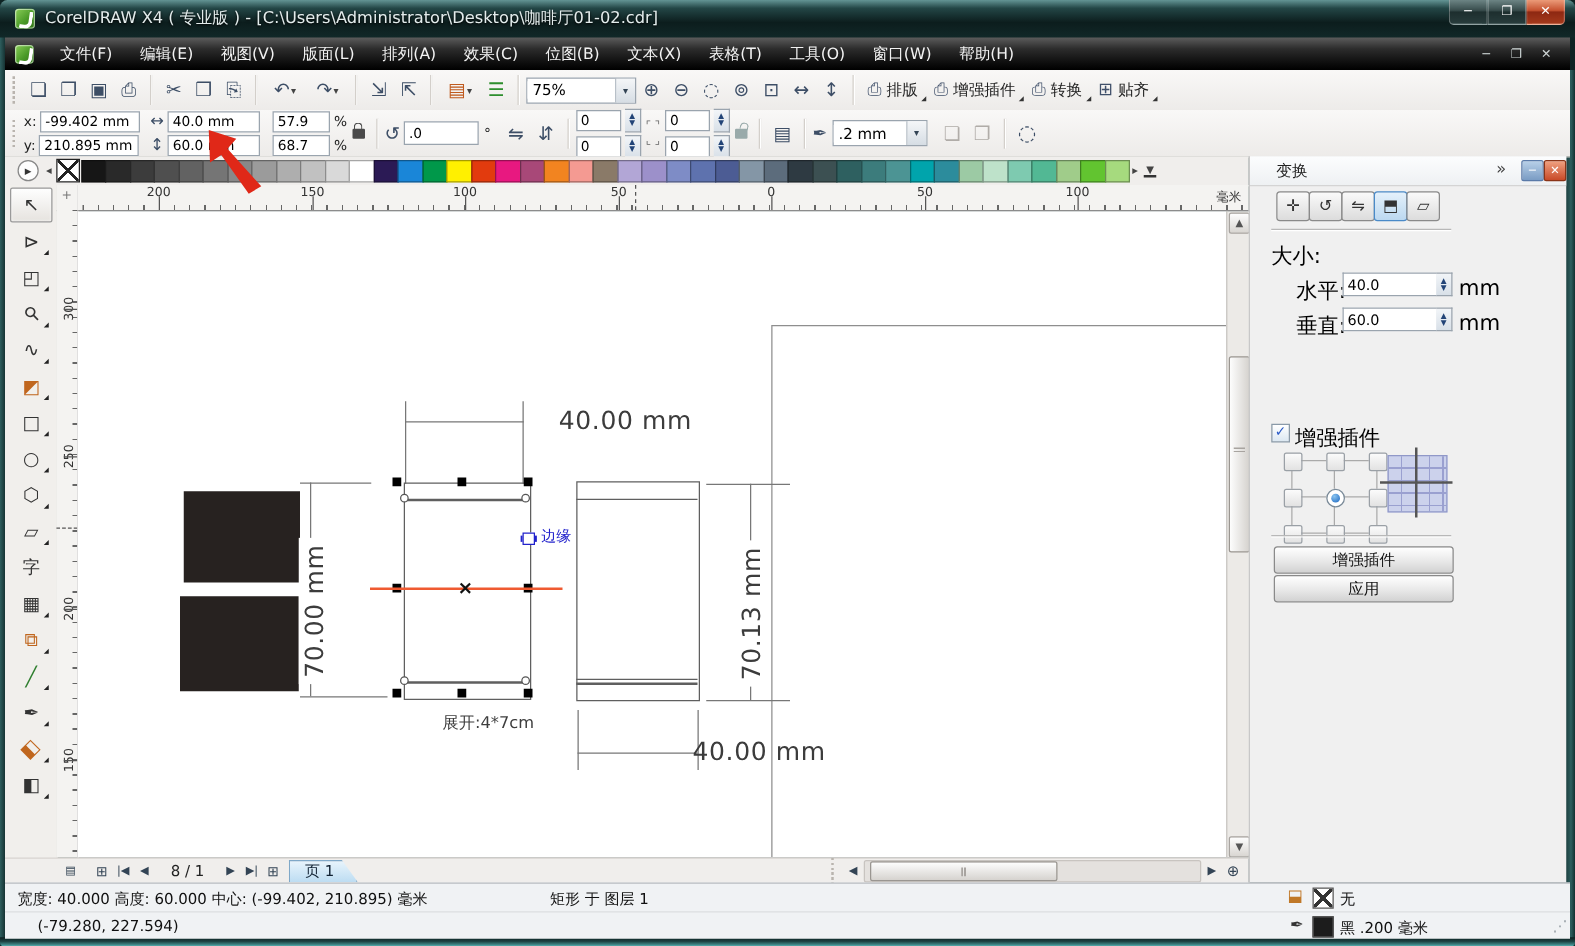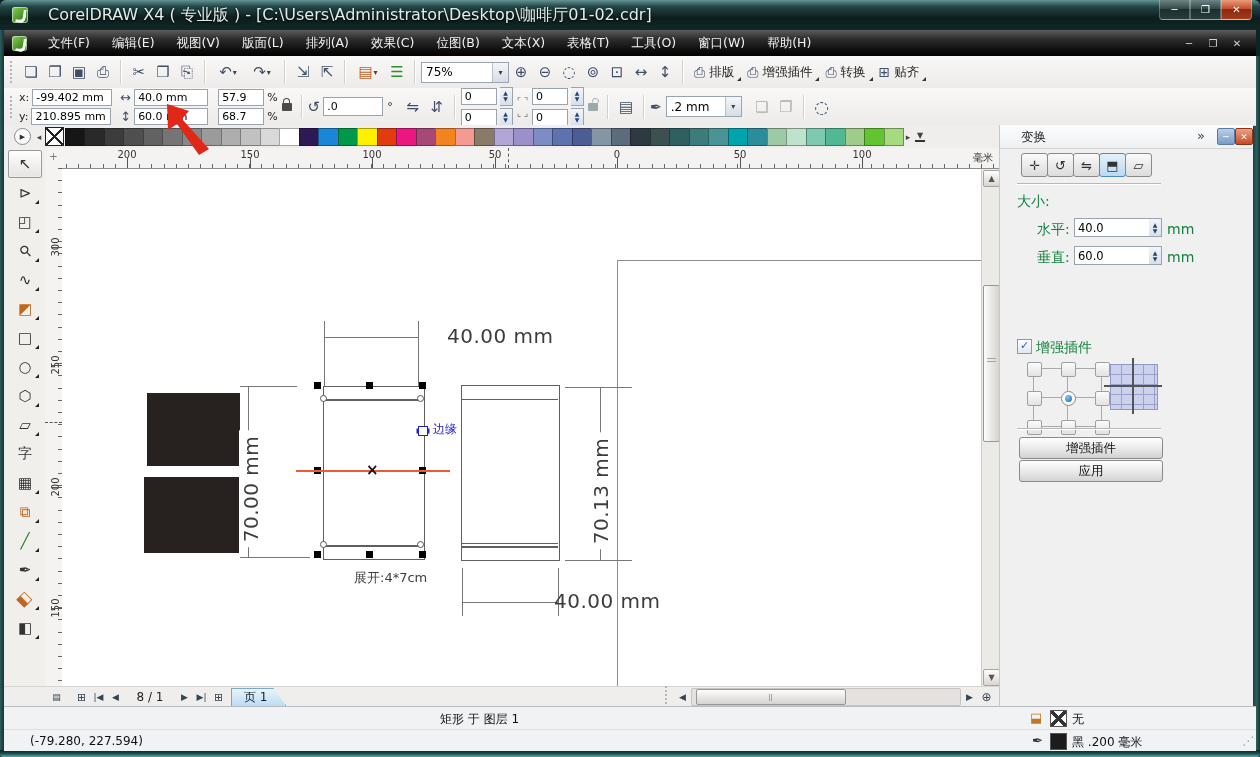--- a/index.html
+++ b/index.html
@@ -9,21 +9,21 @@
   .abs{position:absolute}
   
   .titlebar{left:0;top:0;width:1260px;height:30px;
     background:linear-gradient(180deg,#639494 0%,#234646 22%,#0c1d1d 60%,#112828 100%);
     border-radius:6px 6px 0 0;}
   .app-ico{width:16px;height:16px;border-radius:3px;
     background:linear-gradient(135deg,#8cd05a 0%,#4a9a28 55%,#2f7018 100%);
     box-shadow:inset 0 0 0 1px rgba(255,255,255,.5);}
   .app-ico i{display:block;width:7px;height:11px;margin:2px 0 0 4px;
     border-right:3px solid #fff;border-bottom:3px solid #fff;border-radius:0 0 6px 0;transform:rotate(8deg)}
-  .title-text{left:48px;top:0;line-height:30px;color:#e3ecec;font-size:16px;text-shadow:0 1px 2px #000;white-space:nowrap}
+  .title-text{left:36px;top:0;line-height:30px;color:#e3ecec;font-size:13px;text-shadow:0 1px 2px #000;white-space:nowrap}
   .winbtns{right:8px;top:0;display:flex}
   .winbtn{width:29px;height:19px;display:flex;align-items:center;justify-content:center;
     color:#fff;font-size:10px;border:1px solid rgba(255,255,255,.28);border-top:none;
     background:linear-gradient(180deg,#6c8484 0%,#364a4a 45%,#1d2e2e 50%,#283c3c 100%);}
   .winbtn.min{border-radius:0 0 0 4px}
   .winbtn.close{border-radius:0 0 4px 0;
     background:linear-gradient(180deg,#eb9a78 0%,#c4502e 45%,#8d2812 50%,#a53a1c 100%);}
   .menubar{left:4px;top:30px;width:1252px;height:26px;display:flex;align-items:center;
     background:linear-gradient(180deg,#5c5c5c 0%,#2c2c2c 35%,#0c0c0c 80%,#000 100%);}
   .menubar .app-ico{margin:0 10px 0 8px;width:15px;height:15px}
@@ -137,21 +137,21 @@
   .docker{left:999px;top:125px;width:253px;height:581px;background:#f0f0f0;border-left:1px solid #c8c8c8}
   .dktitle{left:0;top:0;width:253px;height:23px;background:linear-gradient(180deg,#fcfdfe,#eef1f3);
     border-bottom:1px solid #d4d4d4;font-size:12.5px;color:#222}
   .dkbtn{width:16px;height:15px;border:1px solid #5a7aa8;border-radius:2px;color:#fff;font-size:9px;
     display:flex;align-items:center;justify-content:center;background:linear-gradient(180deg,#b8d0e8,#7a9cc4)}
   .dkbtn.close{background:linear-gradient(180deg,#f0a080,#c84a28);border-color:#8a3418}
   .dktab{width:25px;height:22px;border:1px solid #8a8a8a;border-radius:3px;
     background:linear-gradient(180deg,#fafafa,#dcdcdc);display:flex;align-items:center;justify-content:center;
     font-size:13px;color:#333}
   .dktab.selected{background:linear-gradient(180deg,#e4f1fb,#bcd8f0);border-color:#4a8ac8}
-  .dklabel{font-size:14px;color:#15803d}
+  .dklabel{font-size:17px;color:#000000}
   .dkfield{width:68px;height:17px;border:1px solid #9aa4ae;border-right:none;font-size:11.5px;padding:0 3px;font-family:inherit;outline:none}
   .dkhr{height:1px;background:#b8b8b8;box-shadow:0 1px 0 #fff}
   .cb{width:13px;height:13px;border:1px solid #8a9aa8;background:linear-gradient(180deg,#fff,#dce8f2);
     color:#2a5ac8;font-size:11px;font-weight:bold;line-height:12px;text-align:center}
   .anchor-cb{position:absolute;width:13px;height:13px;border:1px solid #9aa0a6;background:linear-gradient(180deg,#fbfbfb,#e2e2e2);border-radius:2px}
   .anchor-radio{position:absolute;width:13px;height:13px;border:1px solid #7a8a98;border-radius:50%;background:#fff}
   .anchor-radio i{display:block;width:7px;height:7px;margin:3px;border-radius:50%;
     background:radial-gradient(circle at 35% 30%,#8ac4f0,#1a66c0)}
   .aline{position:absolute;background:#aaa}
   .previewgrid{position:absolute;background:#ccd2ec;border:1px solid #9098c8;
@@ -710,20 +710,21 @@
   <div class="previewgrid" style="left:110px;top:239px;width:46px;height:44px" data-name="anchor-preview-icon"></div>
   <div class="parrow-h" style="left:104px;top:260px;width:58px" data-name="anchor-preview-h-arrow-icon"></div>
   <div class="parrow-v" style="left:132px;top:233px;height:56px" data-name="anchor-preview-v-arrow-icon"></div>
   <div class="abs dkhr" style="left:17px;top:303px;width:144px" data-name="docker-divider"></div>
   <div class="dkpush" style="left:19px;top:312px" data-name="apply-to-duplicate-button">增强插件</div>
   <div class="dkpush" style="left:19px;top:335px" data-name="apply-button">应用</div>
 </div>
 
 <div class="abs statusbar" data-name="status-bar">
   <div class="srow" data-name="status-row-1">
+    <span class="stext" style="left:10px" data-name="object-metrics-text">宽度: 40.000 高度: 60.000 中心: (-99.402, 210.895) 毫米</span>
     <span class="stext" style="left:436px" data-name="object-description-text">矩形 于 图层 1</span>
     <span class="stext sicon" style="left:1026px;top:3px" data-name="fill-bucket-icon">⬓</span>
     <span class="stext sw none" style="left:1046px;top:3px" data-name="fill-color-swatch"></span>
     <span class="stext" style="left:1068px" data-name="fill-status-label">无</span>
   </div>
   <div class="srow r2" data-name="status-row-2">
     <span class="stext" style="left:26px" data-name="cursor-coordinates-text">(-79.280, 227.594)</span>
     <span class="stext sicon pen" style="left:1028px;top:3px" data-name="outline-pen-status-icon">✒</span>
     <span class="stext sw black" style="left:1046px;top:3px" data-name="outline-color-swatch"></span>
     <span class="stext" style="left:1068px" data-name="outline-status-label">黑 .200 毫米</span>

